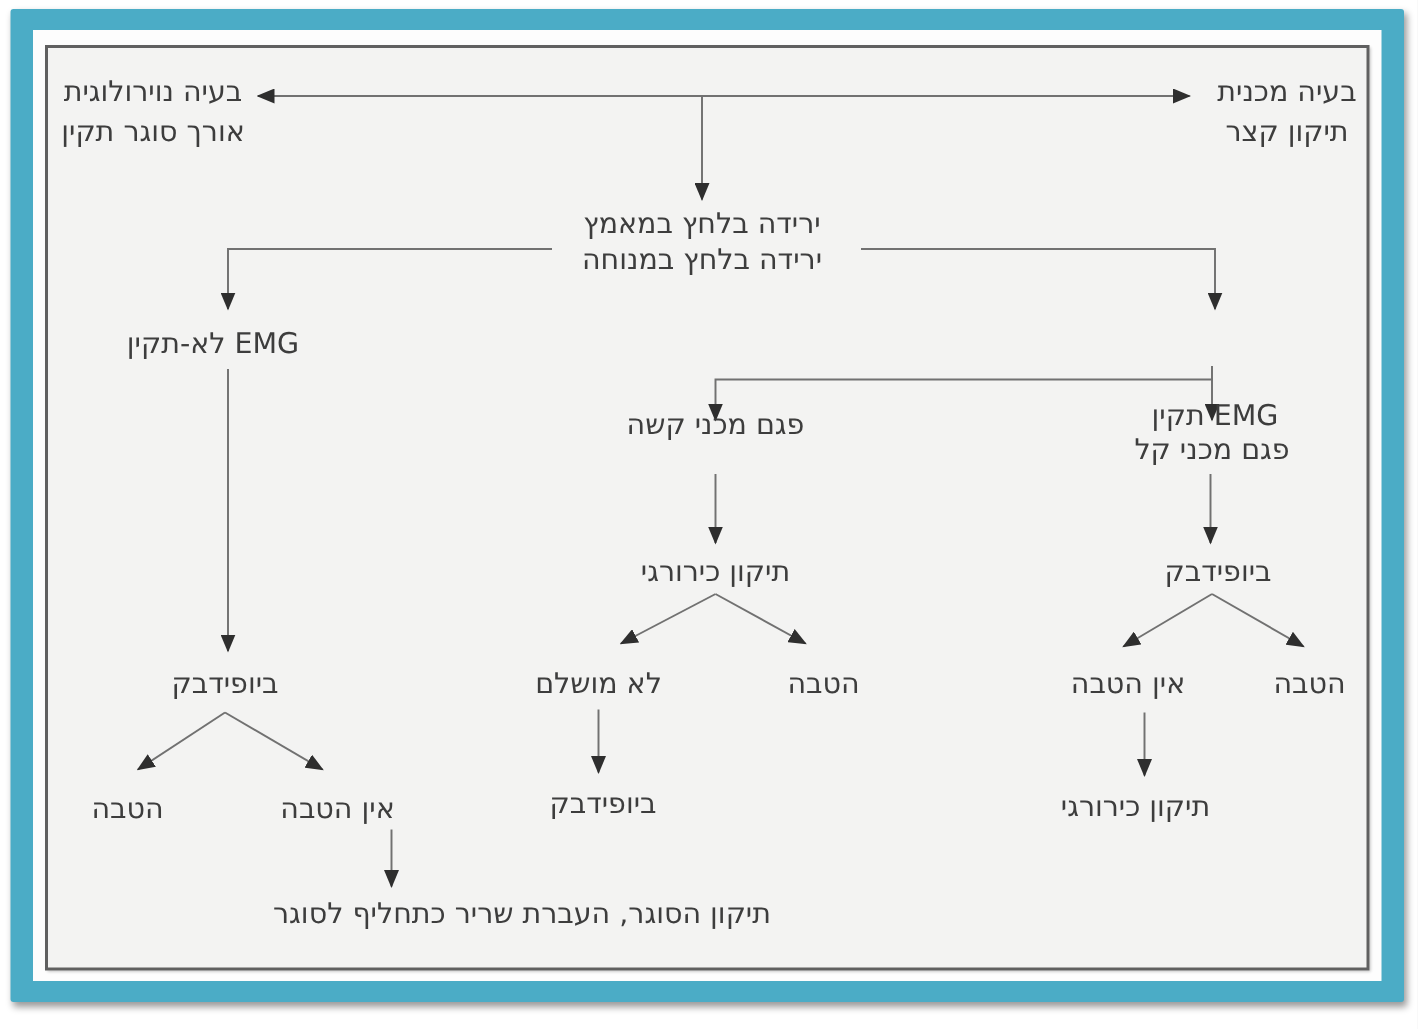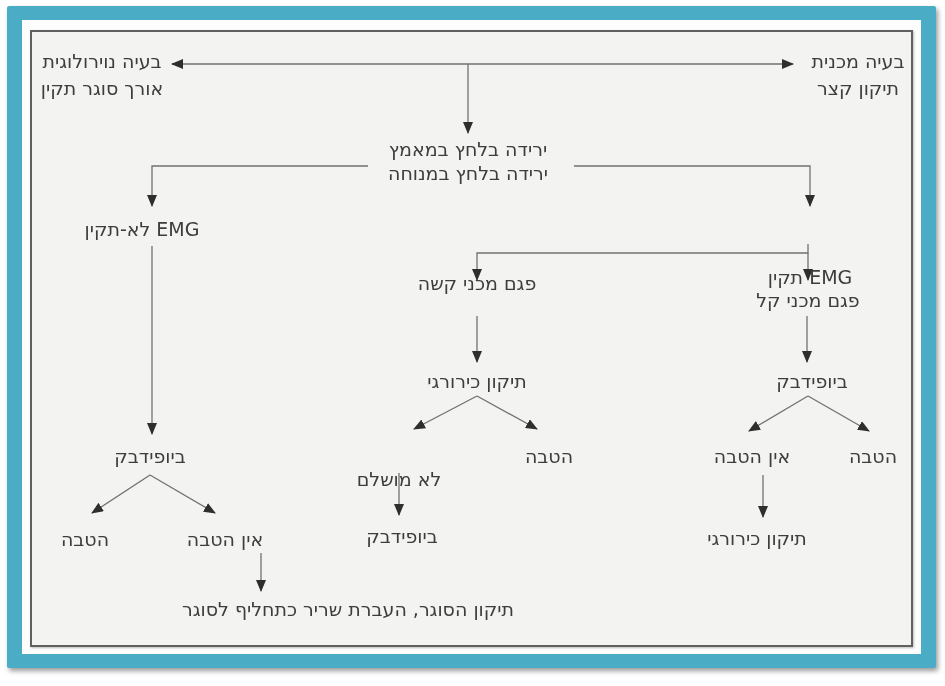--- a/index.html
+++ b/index.html
@@ -82,21 +82,21 @@
 <div class="n" style="left:142px;top:218px;">EMG לא-תקין</div>
 <div class="n" style="left:810px;top:218px;margin-top:48px;">EMG תקין</div>
 
 <div class="n" style="left:477px;top:272px;">פגם מכני קשה</div>
 <div class="n" style="left:808px;top:289px;">פגם מכני קל</div>
 
 <div class="n" style="left:477px;top:370px;">תיקון כירורגי</div>
 <div class="n" style="left:812px;top:370px;">ביופידבק</div>
 
 <div class="n" style="left:150px;top:445px;">ביופידבק</div>
-<div class="n" style="left:399px;top:445px;margin-top:23px;">לא מושלם</div>
+<div class="n" style="left:399px;top:445px;">לא מושלם</div>
 <div class="n" style="left:549px;top:445px;">הטבה</div>
 <div class="n" style="left:752px;top:445px;">אין הטבה</div>
 <div class="n" style="left:873px;top:445px;">הטבה</div>
 
 <div class="n" style="left:85px;top:528px;">הטבה</div>
 <div class="n" style="left:225px;top:528px;">אין הטבה</div>
 <div class="n" style="left:402px;top:525px;">ביופידבק</div>
 <div class="n" style="left:757px;top:527px;">תיקון כירורגי</div>
 
 <div class="n" style="left:335px;top:598px;margin-left:13px;">תיקון הסוגר, העברת שריר כתחליף לסוגר</div>

